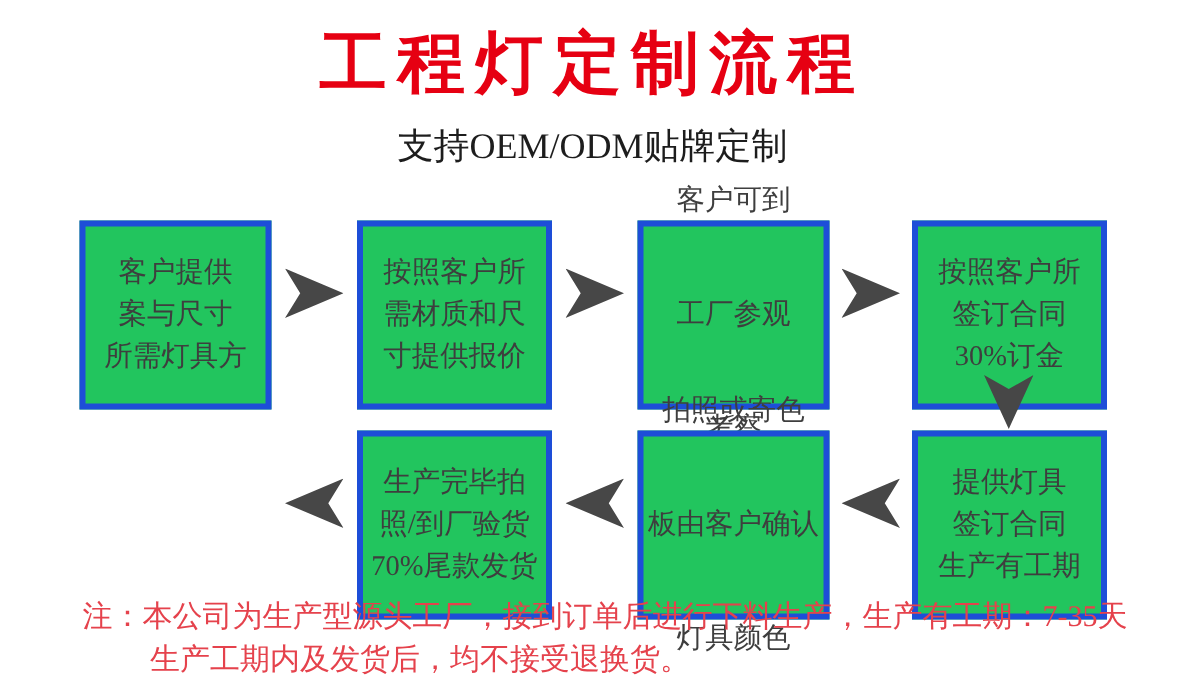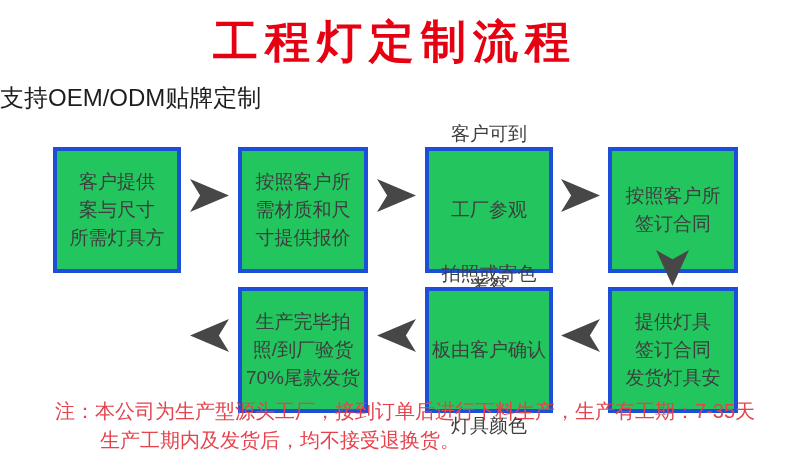--- a/index.html
+++ b/index.html
@@ -1,41 +1,42 @@
 <!DOCTYPE html>
 <html><head>
 <meta charset="utf-8">
 <style>
   html, body { margin: 0; padding: 0; background: #ffffff; }
   .page {
     position: relative;
     width: 790px;
     height: 466px;
     background: #ffffff;
-    font-family: Liberation Sans, sans-serif;
+    font-family: Liberation Serif, serif;
     overflow: hidden;
   }
   .title {
     position: absolute;
     top: 16px;
     left: 0;
     width: 100%;
     margin: 0;
     text-align: center;
     font-size: 45px;
     font-weight: bold;
     letter-spacing: 7px;
     color: #e60012;
     line-height: 52px;
   }
   .subtitle {
     position: absolute;
     top: 84px;
     left: 0;
     width: 100%;
+    text-align: center;
     font-size: 24px;
     font-weight: 500;
     color: #1d1d1d;
     line-height: 28px;
   }
   .box {
     position: absolute;
     height: 126px;
     box-sizing: border-box;
     border: 4px solid #1d4ed8;
@@ -107,20 +108,21 @@
     <span class="ln">寸提供报价</span>
   </div>
   <div class="box row1 b3">
     <span class="ln">客户可到</span>
     <span class="ln">工厂参观</span>
     <span class="ln">考察</span>
   </div>
   <div class="box row1 b4">
     <span class="ln">按照客户所</span>
     <span class="ln">签订合同</span>
+    <span class="ln">30%订金</span>
   </div>
 
   <div class="arrow right ar1 ax1"></div>
   <div class="arrow right ar1 ax2"></div>
   <div class="arrow right ar1 ax3"></div>
 
   <div class="arrow down adown"></div>
 
   <div class="box row2 b2">
     <span class="ln">生产完毕拍</span>
@@ -128,21 +130,21 @@
     <span class="ln">70%尾款发货</span>
   </div>
   <div class="box row2 b3">
     <span class="ln">拍照或寄色</span>
     <span class="ln">板由客户确认</span>
     <span class="ln">灯具颜色</span>
   </div>
   <div class="box row2 b4">
     <span class="ln">提供灯具</span>
     <span class="ln">签订合同</span>
-    <span class="ln">发货灯具安</span>
+    <span class="ln">生产有工期</span>
   </div>
 
   <div class="arrow left ar2 ax1"></div>
   <div class="arrow left ar2 ax2"></div>
   <div class="arrow left ar2 ax3"></div>
 
   <div class="note-line note1">注：本公司为生产型源头工厂，接到订单后进行下料生产，生产有工期：7-35天</div>
   <div class="note-line note2">生产工期内及发货后，均不接受退换货。</div>
 
 </div>

